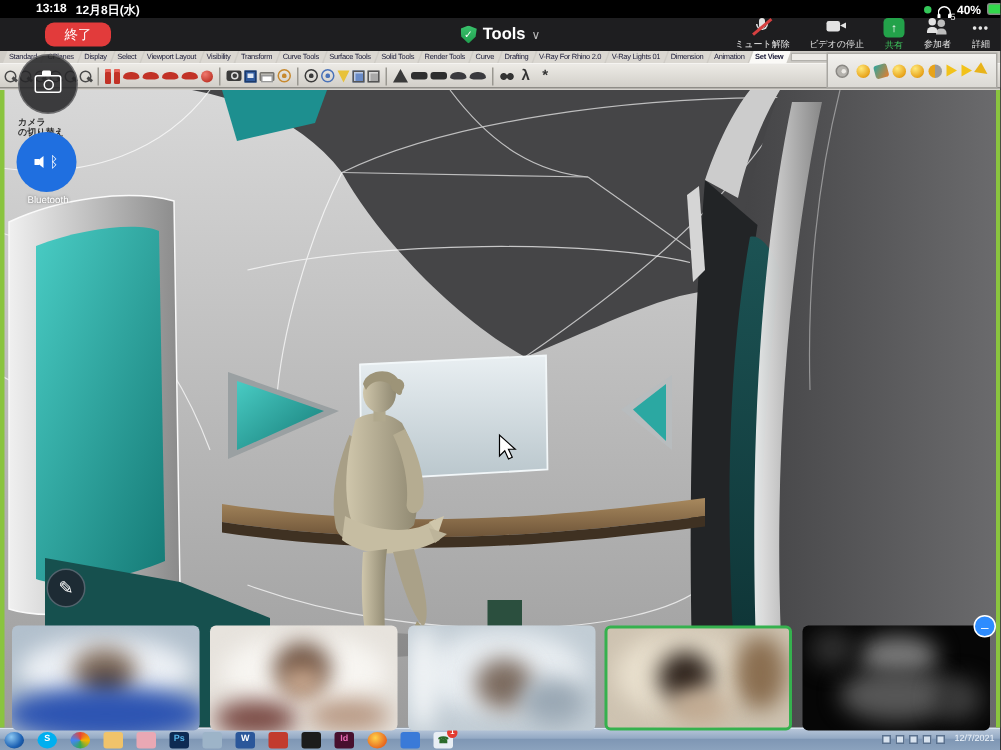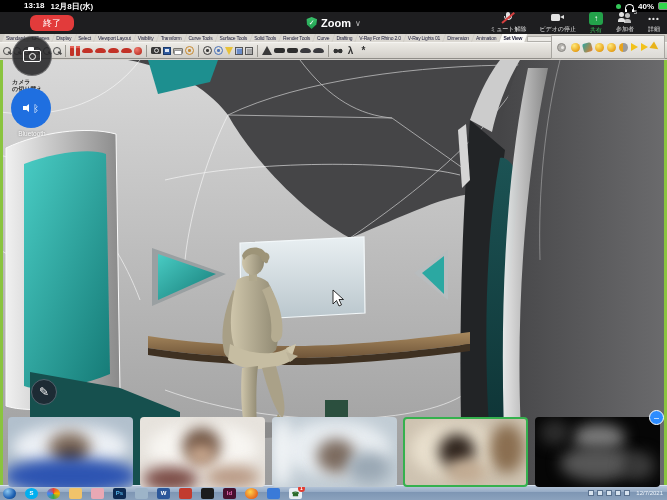--- a/index.html
+++ b/index.html
@@ -149,21 +149,21 @@
       <span class="headphones"></span>
       <span>40%</span>
       <span class="battery"></span>
     </div>
   </header>
 
   <div id="zoom-bar">
     <button id="end-btn">終了</button>
     <div id="zoom-title">
       <span class="shield">✓</span>
-      <span class="t">Zoom</span>
+      <span class="t">Tools</span>
       <span class="chev">∨</span>
     </div>
     <div id="zoom-controls">
         <div class="zc">
           <div class="zci ic-mic">
             <span class="mic-body"></span>
             <span class="mic-arc"></span>
             <span class="mic-slash"></span>
           </div>
           <span class="zc-label">ミュート解除</span>

